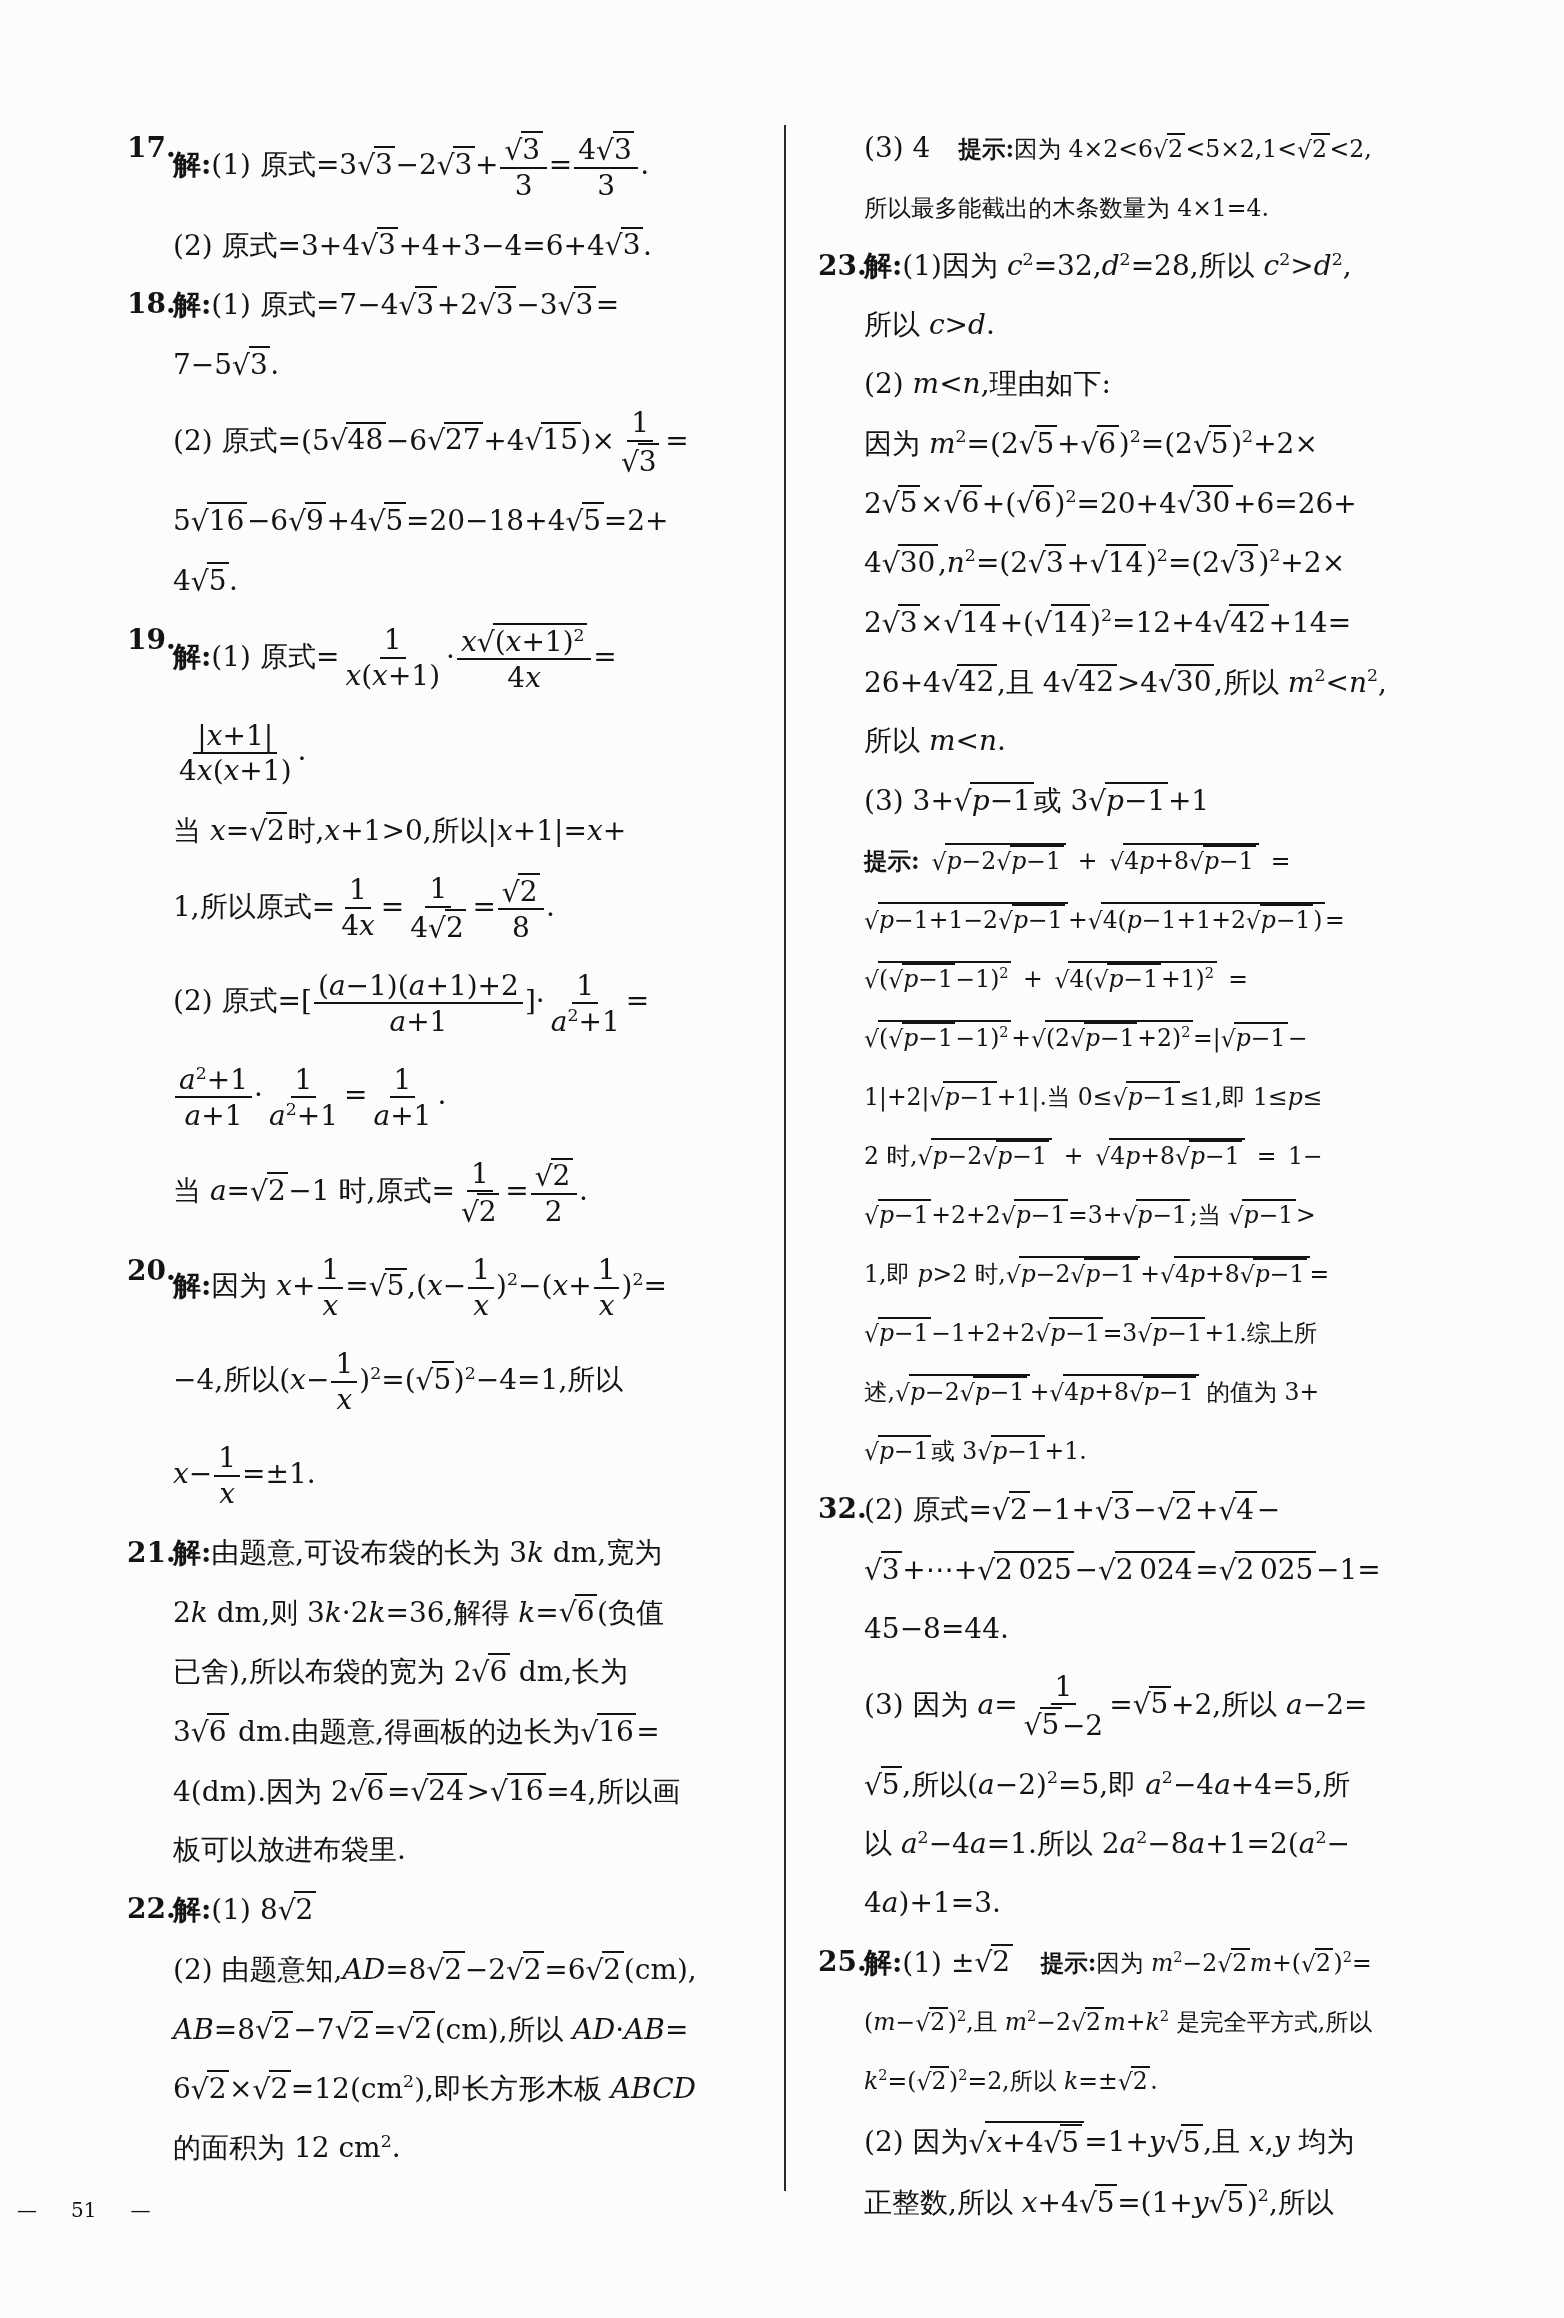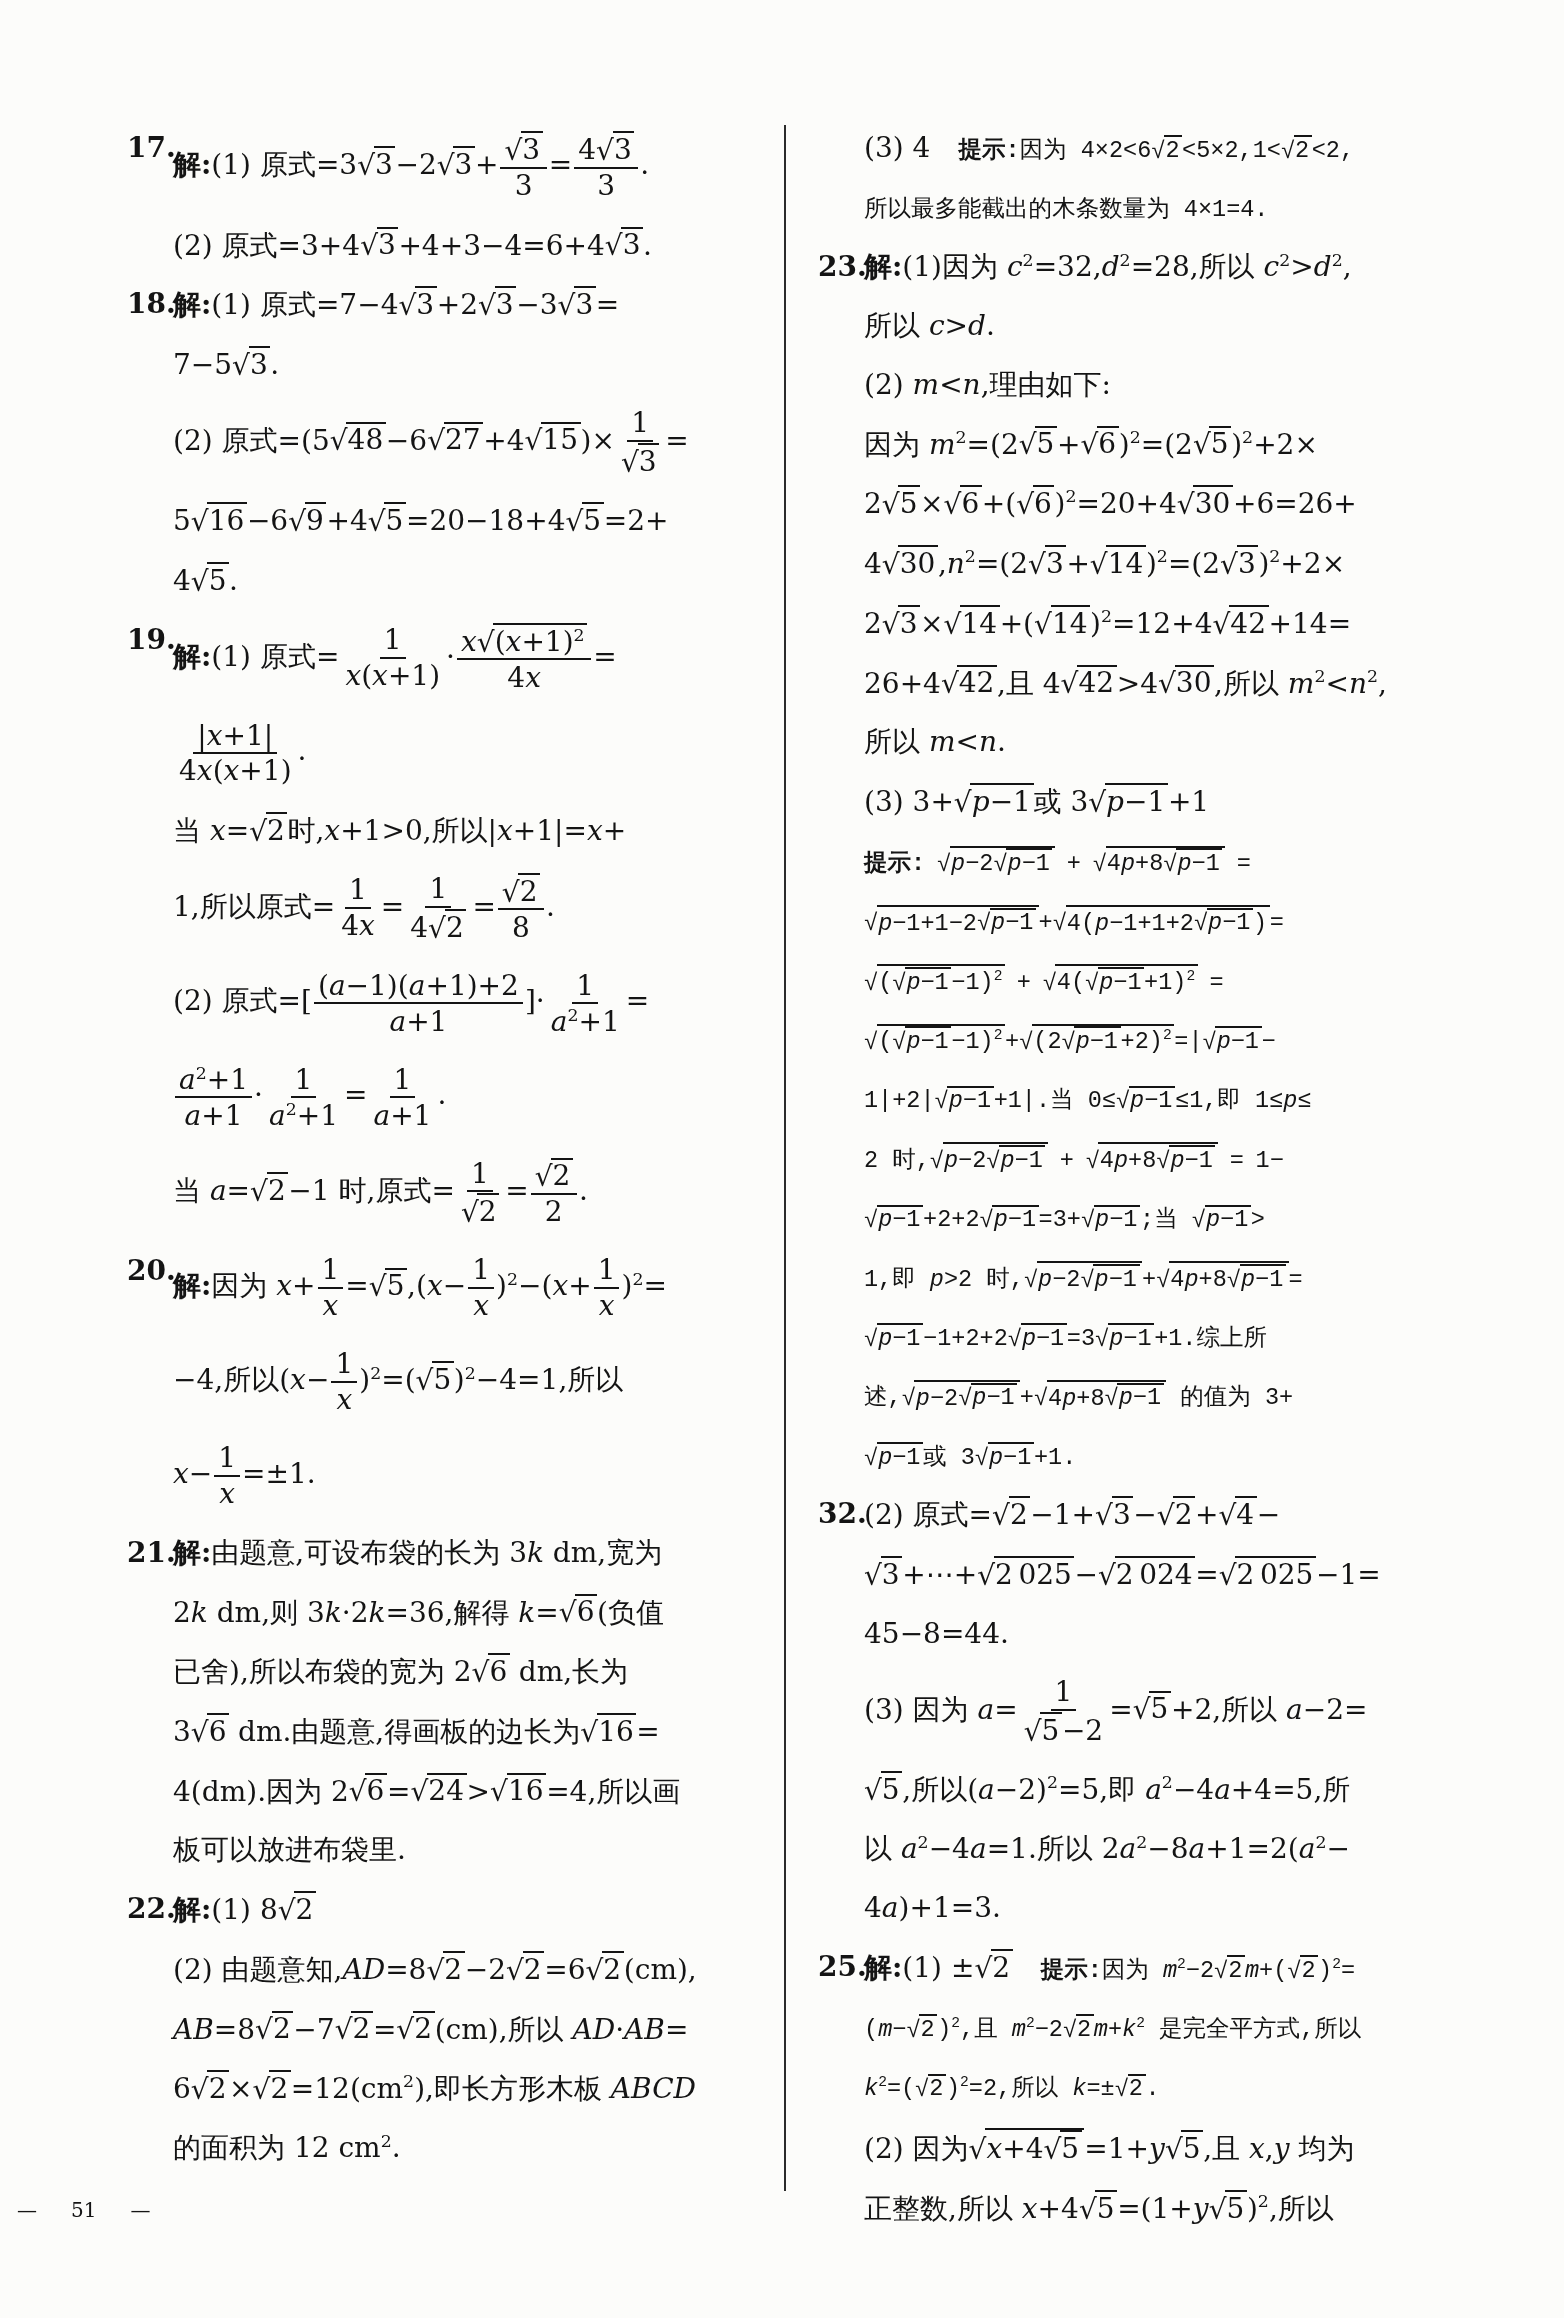--- a/index.html
+++ b/index.html
@@ -12,21 +12,21 @@
   .col{position:absolute;top:130px;}
   .col-left{left:94px;width:679px;margin-left:33px;}
   .col-right{left:818px;width:679px;}
   .divider{position:absolute;left:784px;top:125px;width:2px;height:2066px;background:#2b2b2b;}
   .block{position:relative;padding-left:46px;}
   .num{position:absolute;left:0;top:0;font-weight:700;}
   .line{margin-bottom:24px;white-space:nowrap;}
   b{font-weight:700;}
   i{font-style:italic;}
   sup{font-size:0.62em;vertical-align:super;line-height:0;}
-  .sm{font-size:0.84em;font-family:Liberation Mono, monospace;}
+  .sm{font-size:0.84em;}
   
   .sq{display:inline-block;white-space:nowrap;}
   .sg{display:inline-block;transform:translateY(0.7px);}
   .sv{display:inline-block;border-top:2px solid currentColor;padding:0.7px 2.6px 0 1.3px;margin-left:-1.3px;line-height:1.12;}
   
   .fr{display:inline-flex;flex-direction:column;align-items:center;vertical-align:middle;margin:1.3px 2px;text-align:center;line-height:1.12;}
   .fn{display:block;padding:0 4px 1.3px;border-bottom:2px solid currentColor;}
   .fd{display:block;padding:1.3px 4px 0;}
   .footer{position:absolute;top:2198px;left:0;width:1251px;text-align:left;font-size:20px;}
   .footer span{margin:0 17px;}

